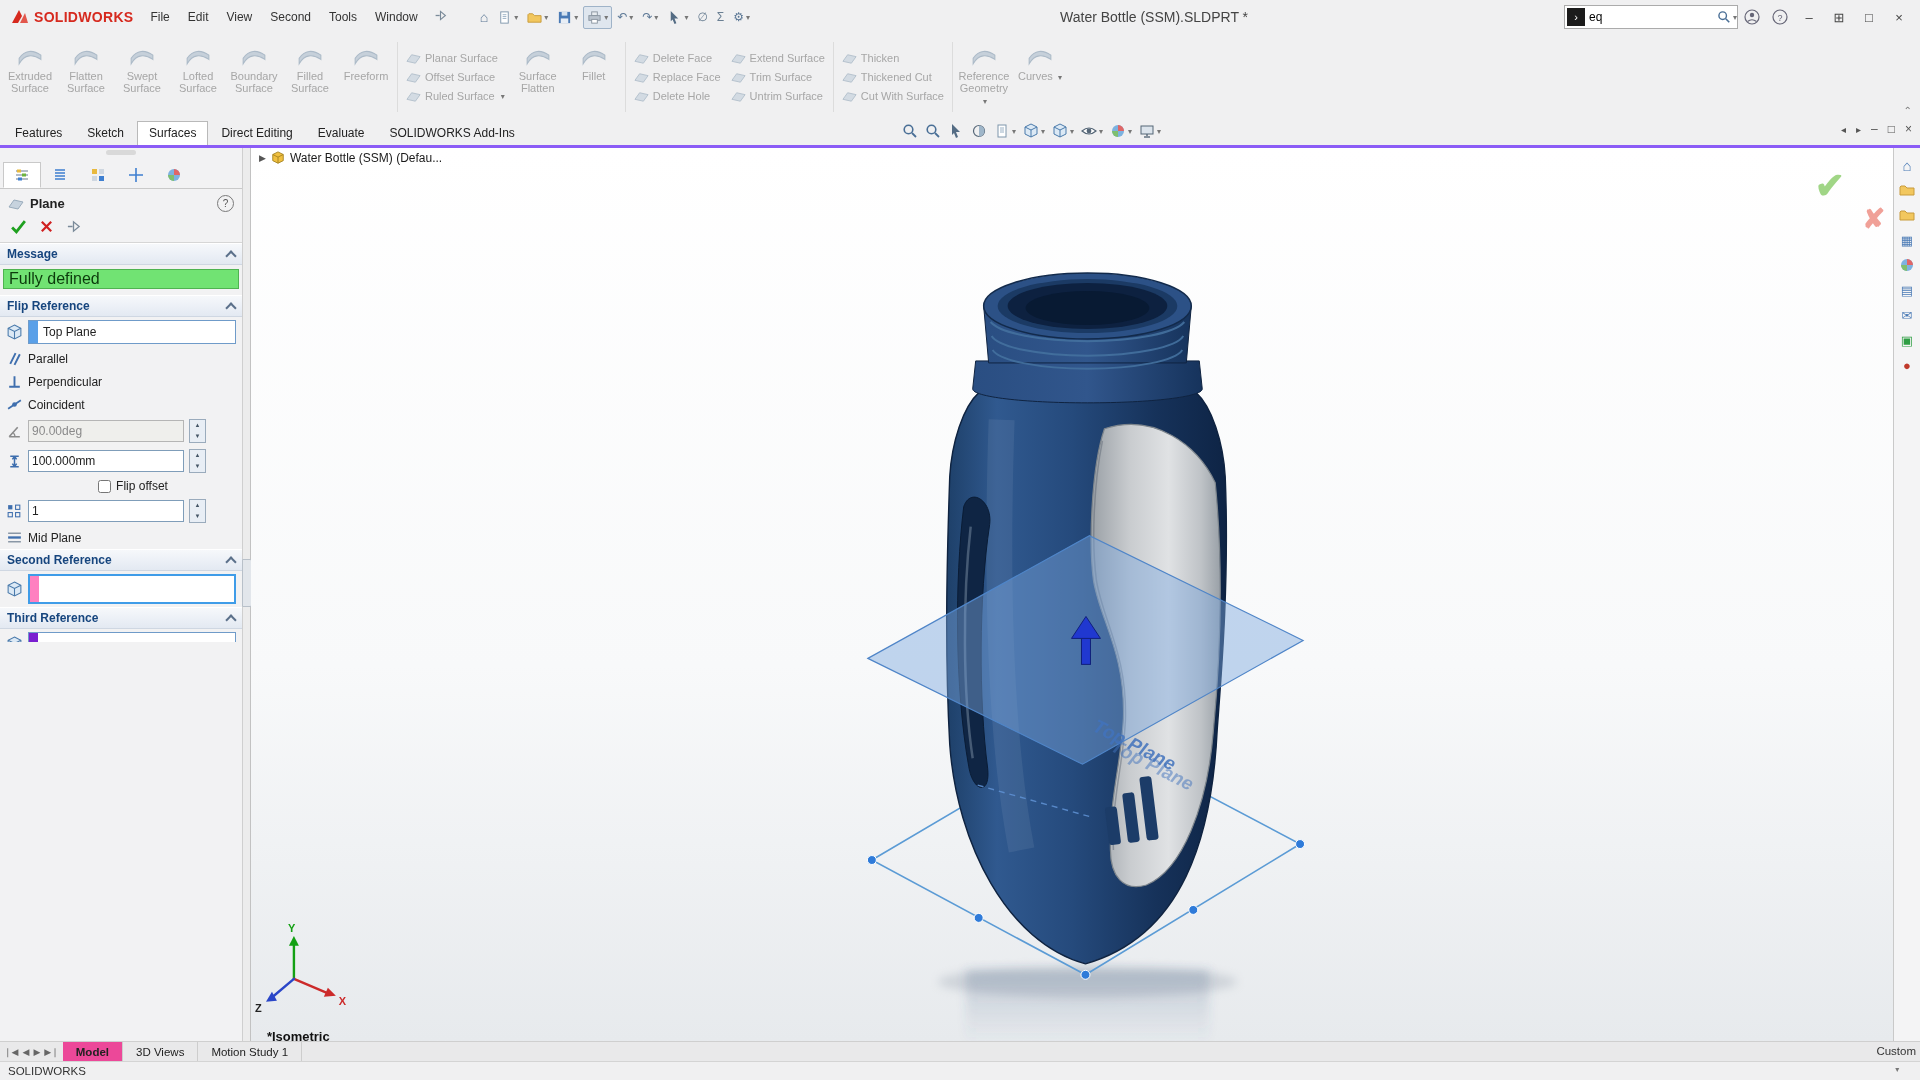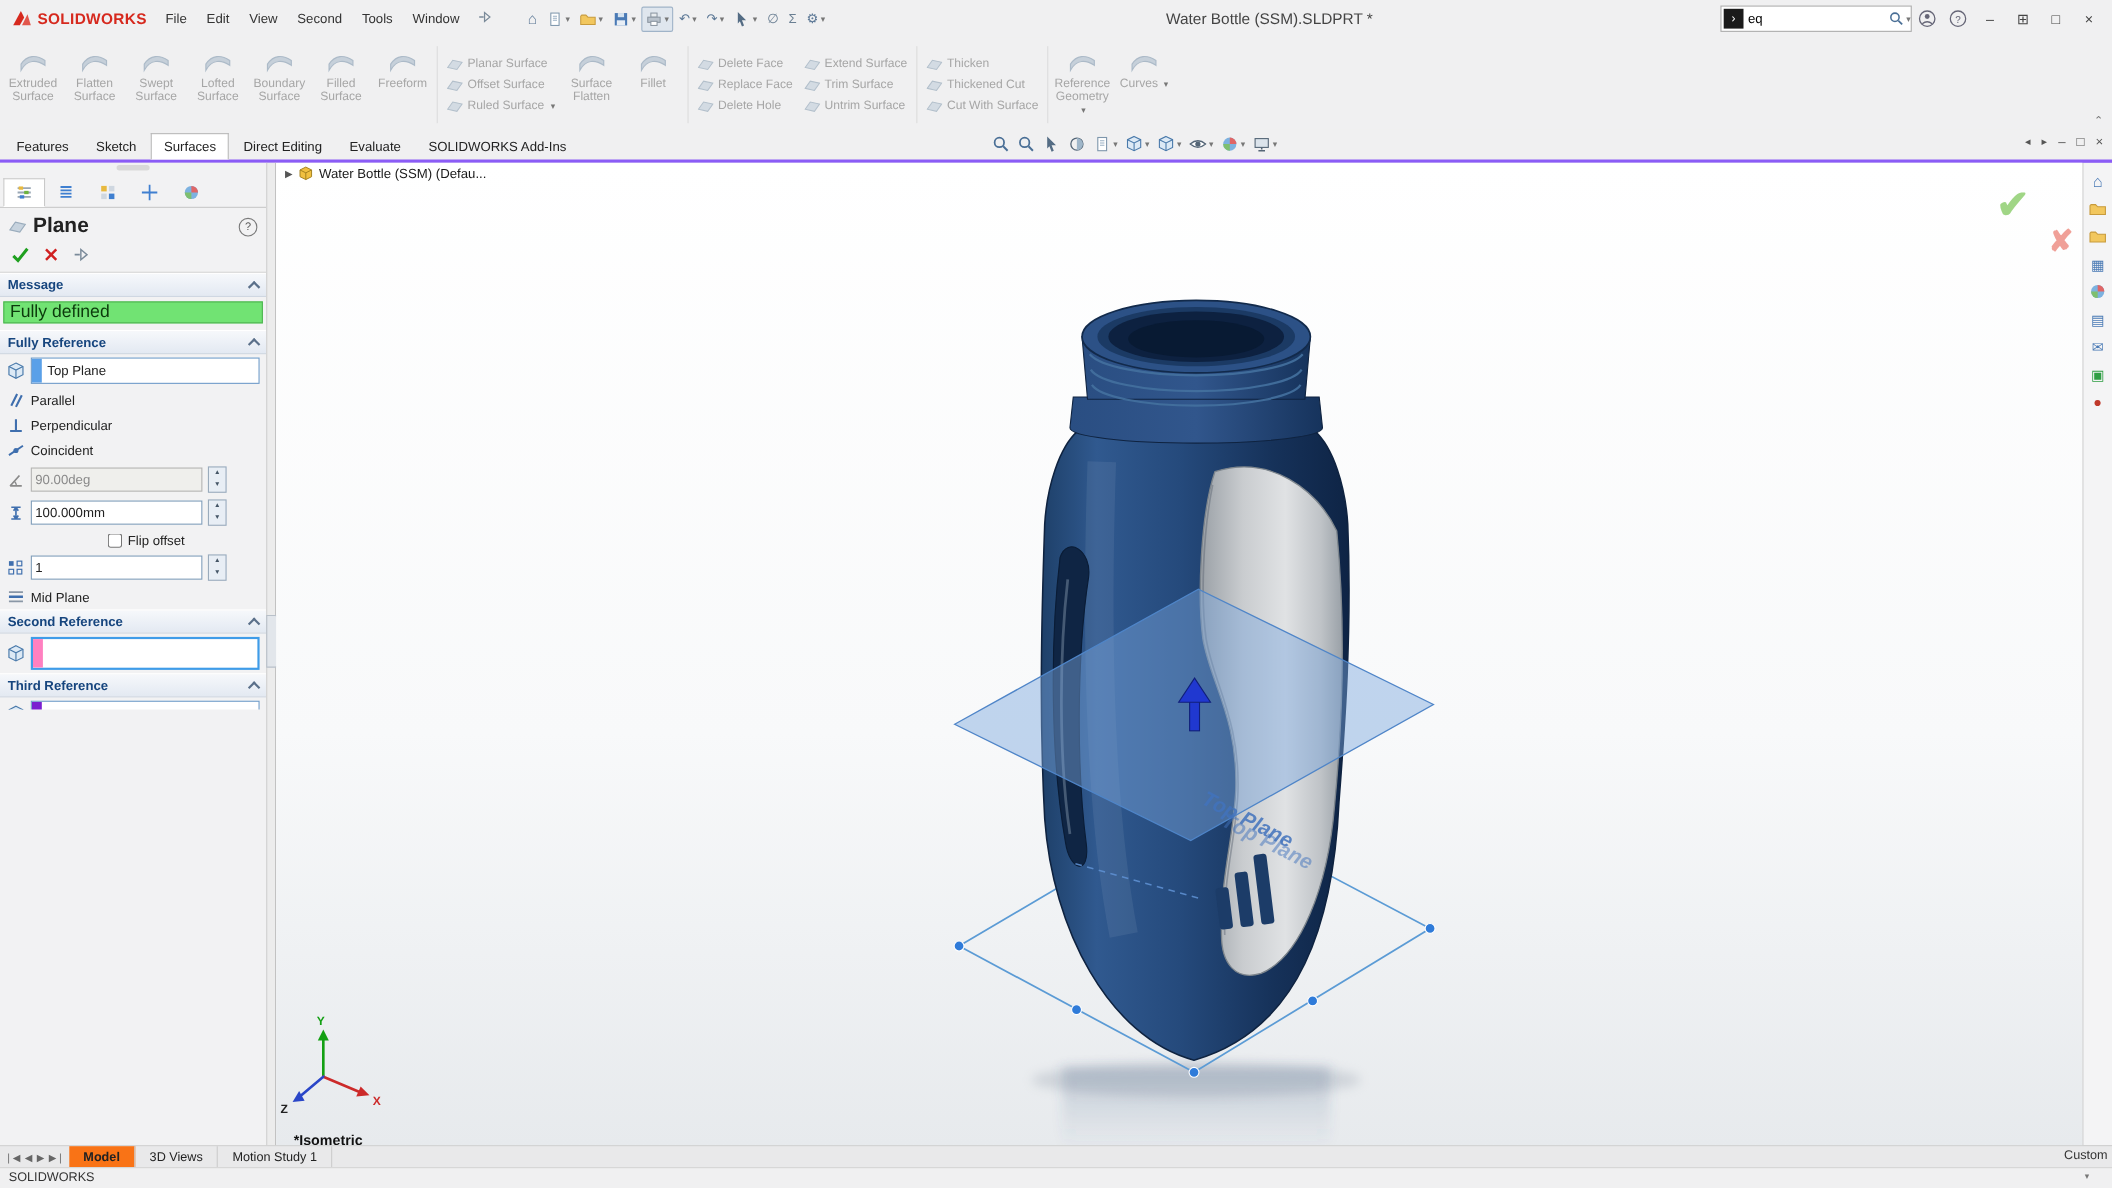--- a/index.html
+++ b/index.html
@@ -49,21 +49,21 @@
   
   .main{flex:1;display:flex;min-height:0;background:#fff;}
 
   
   .pm{width:242px;flex:0 0 auto;background:#f2f2f3;display:flex;flex-direction:column;position:relative;}
   .pm-notch{position:absolute;top:2px;left:50%;transform:translateX(-50%);width:30px;height:5px;border-radius:3px;background:#d9d9d9;}
   .pm-tabs{display:flex;align-items:flex-end;height:32px;padding:8px 3px 0;border-bottom:1px solid #c9c9c9;}
   .pmtab{width:36px;height:24px;display:flex;align-items:center;justify-content:center;border:1px solid transparent;}
   .pmtab.active{background:#fff;border-color:#c9c9c9;border-bottom-color:#fff;}
   .pm-titlebar{display:flex;align-items:center;gap:6px;padding:6px 8px 4px;}
-  .pm-title{font-weight:bold;font-size:19px;color:#222;flex:1;}
+  .pm-title{font-weight:bold;font-size:13px;color:#222;flex:1;}
   .helpdot{width:15px;height:15px;border:1px solid #7a7a7a;border-radius:50%;display:flex;align-items:center;
            justify-content:center;font-size:10px;color:#555;}
   .pm-actions{display:flex;align-items:center;gap:12px;padding:2px 10px 7px;border-bottom:1px solid #d6d6d6;}
   .pm-body{flex:1;overflow:hidden;}
   .grp-h{display:flex;align-items:center;height:20px;padding:0 7px;background:linear-gradient(#f6f8fb,#e3e9f2);
          border-top:1px solid #fff;border-bottom:1px solid #cfd7e2;font-weight:bold;color:#16457e;font-size:12px;}
   .chev{margin-left:auto;width:6px;height:6px;border-left:2px solid #5b708a;border-top:2px solid #5b708a;
         transform:rotate(45deg);margin-top:3px;}
   .msg-bar{margin:4px 3px 6px;background:#71e373;border:1px solid #4fb351;height:18px;display:flex;align-items:center;
            padding:0 5px;color:#0c3a0c;font-size:16px;}
@@ -102,21 +102,21 @@
 
   
   .taskpane{width:26px;flex:0 0 auto;background:#f4f4f5;border-left:1px solid #c9c9c9;display:flex;
             flex-direction:column;align-items:center;padding-top:8px;gap:7px;}
   .tp-icon{width:18px;height:18px;display:flex;align-items:center;justify-content:center;font-size:13px;color:#4a7ab5;}
 
   
   .bottomtabs{height:19px;flex:0 0 auto;background:#e9e9ea;border-top:1px solid #cfcfcf;display:flex;align-items:stretch;font-size:11.5px;}
   .bt-nav{display:flex;align-items:center;padding:0 4px;color:#666;gap:4px;font-size:9px;}
   .btab{display:flex;align-items:center;padding:0 13px;border-right:1px solid #cdcdcd;color:#222;}
-  .btab.active{background:#f97316;font-weight:bold;}
+  .btab.active{background:#ec4899;font-weight:bold;}
   .statusbar{height:18px;flex:0 0 auto;background:#f0f0f1;border-top:1px solid #d4d4d4;display:flex;align-items:center;
              padding:0 0 0 8px;font-size:11.5px;color:#333;}
   .sb-right{margin-left:auto;display:flex;align-items:center;gap:8px;padding-right:4px;flex-direction:column;}
   .globe{width:16px;height:15px;background:#2f7bd9;color:#fff;display:flex;align-items:center;justify-content:center;font-size:10px;}
 </style>
 </head>
 <body>
 
 <svg width="0" height="0" style="position:absolute" aria-hidden="true">
   <defs>
@@ -584,21 +584,21 @@
 
       <div class="pm-body">
 
         <div class="grp-h">
           <span>Message</span>
           <span class="chev"></span>
         </div>
         <div class="msg-bar">Fully defined</div>
 
         <div class="grp-h">
-          <span>Fully Reference</span>
+          <span>Flip Reference</span>
           <span class="chev"></span>
         </div>
         <div class="row">
           <svg class="picon">
               <use href="#sym-cube"></use>
             </svg>
           <div class="sel-field">
             <span class="sel-stripe" style="background:#5aa0e8;"></span>
             <span class="sel-text">Top Plane</span>
           </div>

